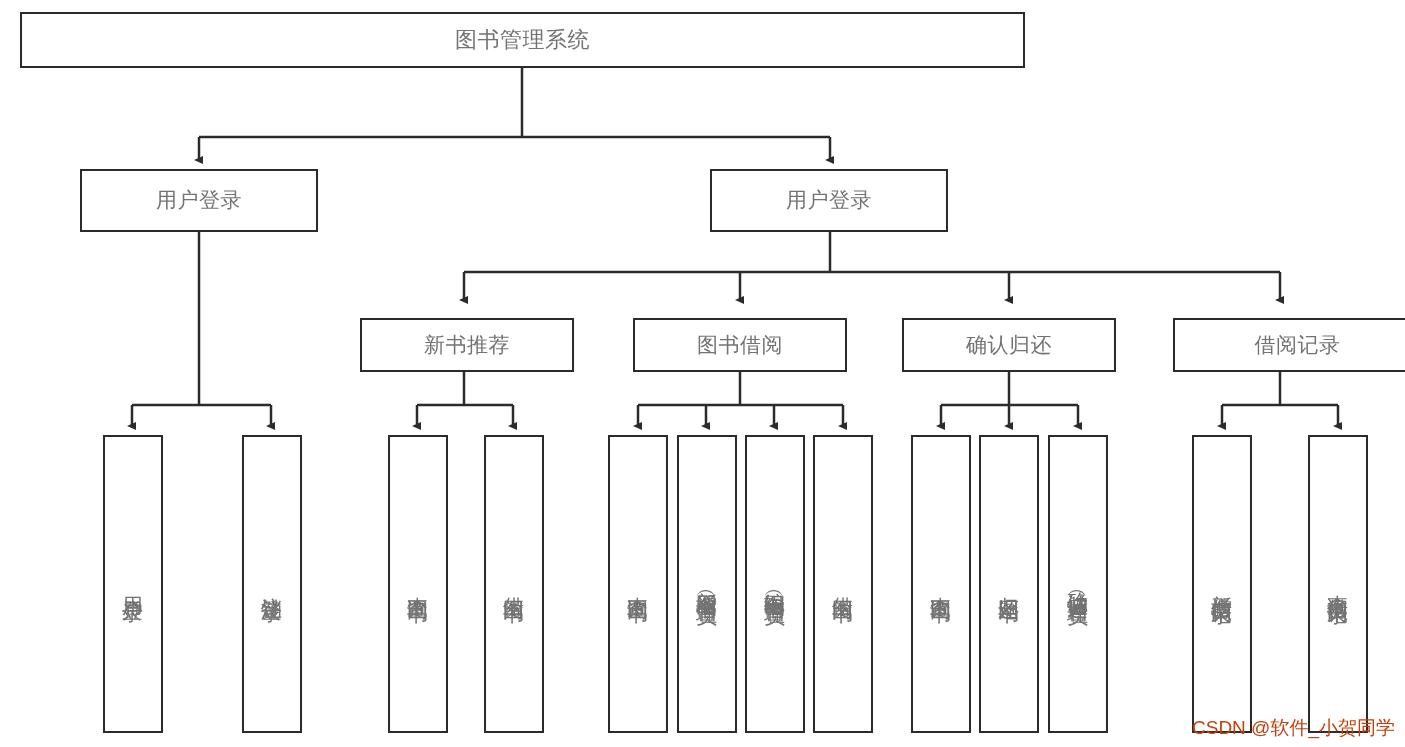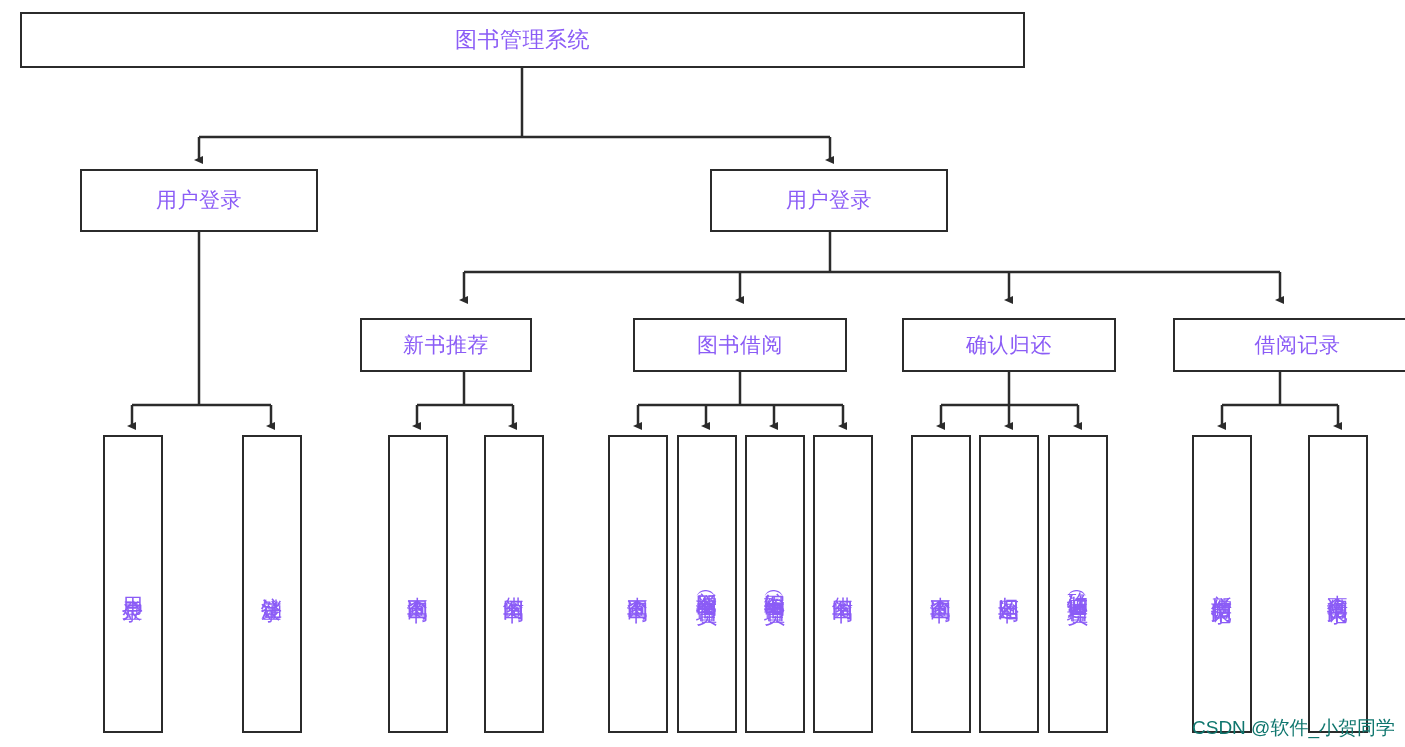--- a/index.html
+++ b/index.html
@@ -27,21 +27,21 @@
     pointer-events: none;
   }
   .node {
     position: absolute;
     box-sizing: border-box;
     background: #ffffff;
     border: 2px solid #2b2b2b;
     display: flex;
     align-items: center;
     justify-content: center;
-    color: #8b5cf6;
+    color: #737373;
     z-index: 2;
   }
   .node .label {
     display: block;
     text-align: center;
     line-height: 1.18;
     letter-spacing: 0.5px;
   }
   
   .node.h .label {
@@ -58,21 +58,21 @@
   .node.v .label {
     writing-mode: vertical-rl;
     text-orientation: upright;
     font-size: 21px;
     line-height: 1.1;
     letter-spacing: 2px;
     max-height: 100%;
   }
   .watermark {
     position: absolute;
-    color: #0f766e;
+    color: #c2410c;
     font-size: 19px;
     white-space: nowrap;
     z-index: 5;
     font-family: "Liberation Sans", "DejaVu Sans", sans-serif;
   }
 </style>
 </head>
 <body>
 
 <div id="canvas">
@@ -133,21 +133,21 @@
     <span class="label">图书管理系统</span>
   </div>
 
   <div class="node h" style="left:80px; top:169px; width:238px; height:63px;">
     <span class="label">用户登录</span>
   </div>
   <div class="node h" style="left:710px; top:169px; width:238px; height:63px;">
     <span class="label">用户登录</span>
   </div>
 
-  <div class="node h" style="left:360px; top:318px; width:172px; height:54px;">
+  <div class="node h" style="left:360px; top:318px; width:214px; height:54px;">
     <span class="label">新书推荐</span>
   </div>
   <div class="node h" style="left:633px; top:318px; width:214px; height:54px;">
     <span class="label">图书借阅</span>
   </div>
   <div class="node h" style="left:902px; top:318px; width:214px; height:54px;">
     <span class="label">确认归还</span>
   </div>
   <div class="node h" style="left:1173px; top:318px; width:249px; height:54px;">
     <span class="label">借阅记录</span>

